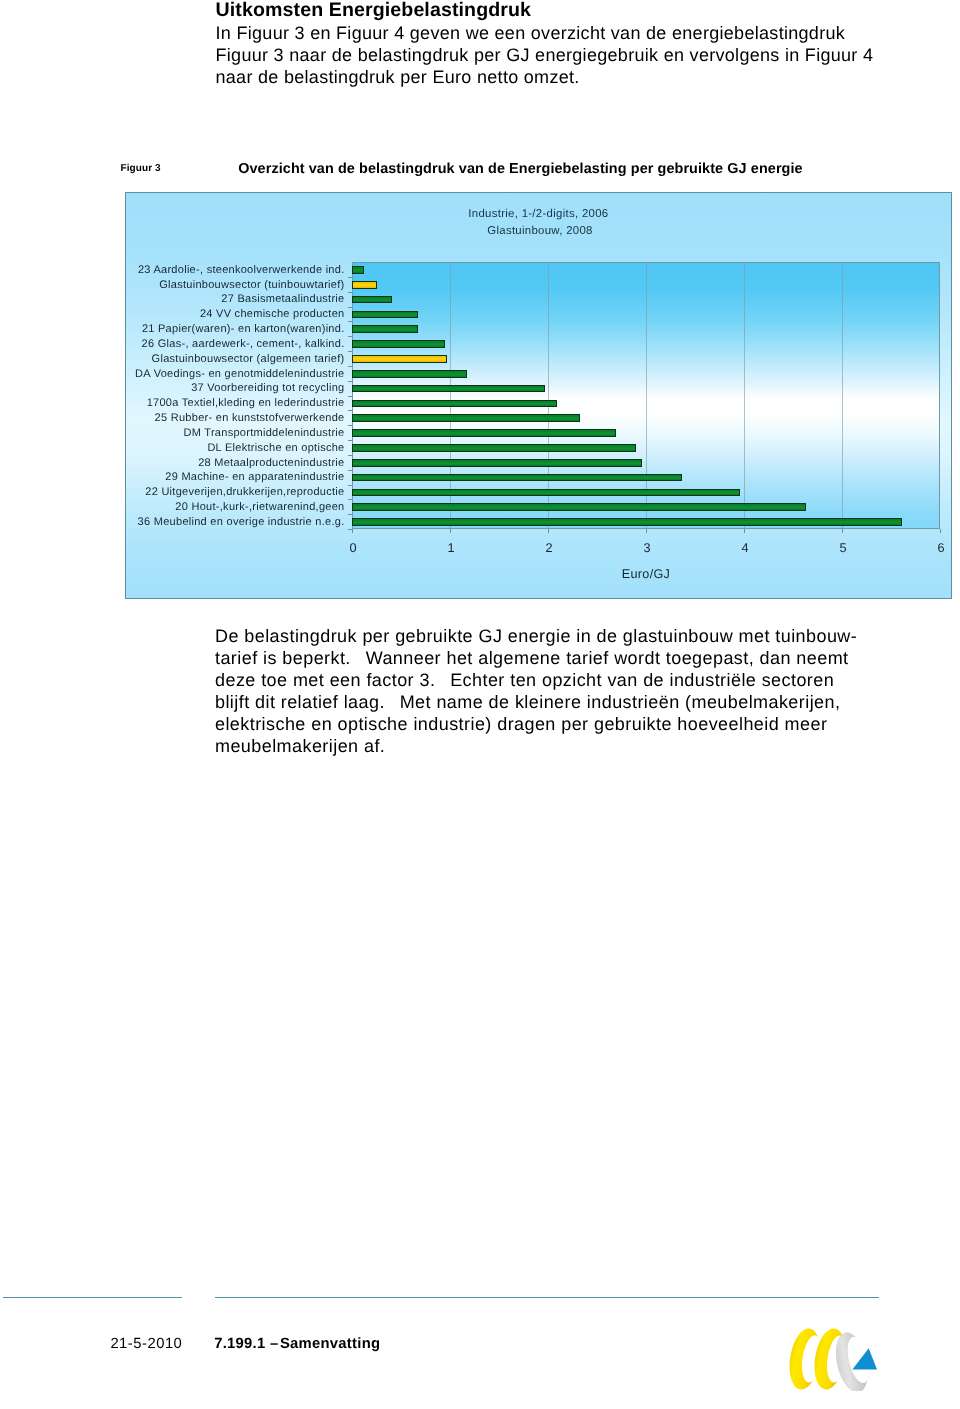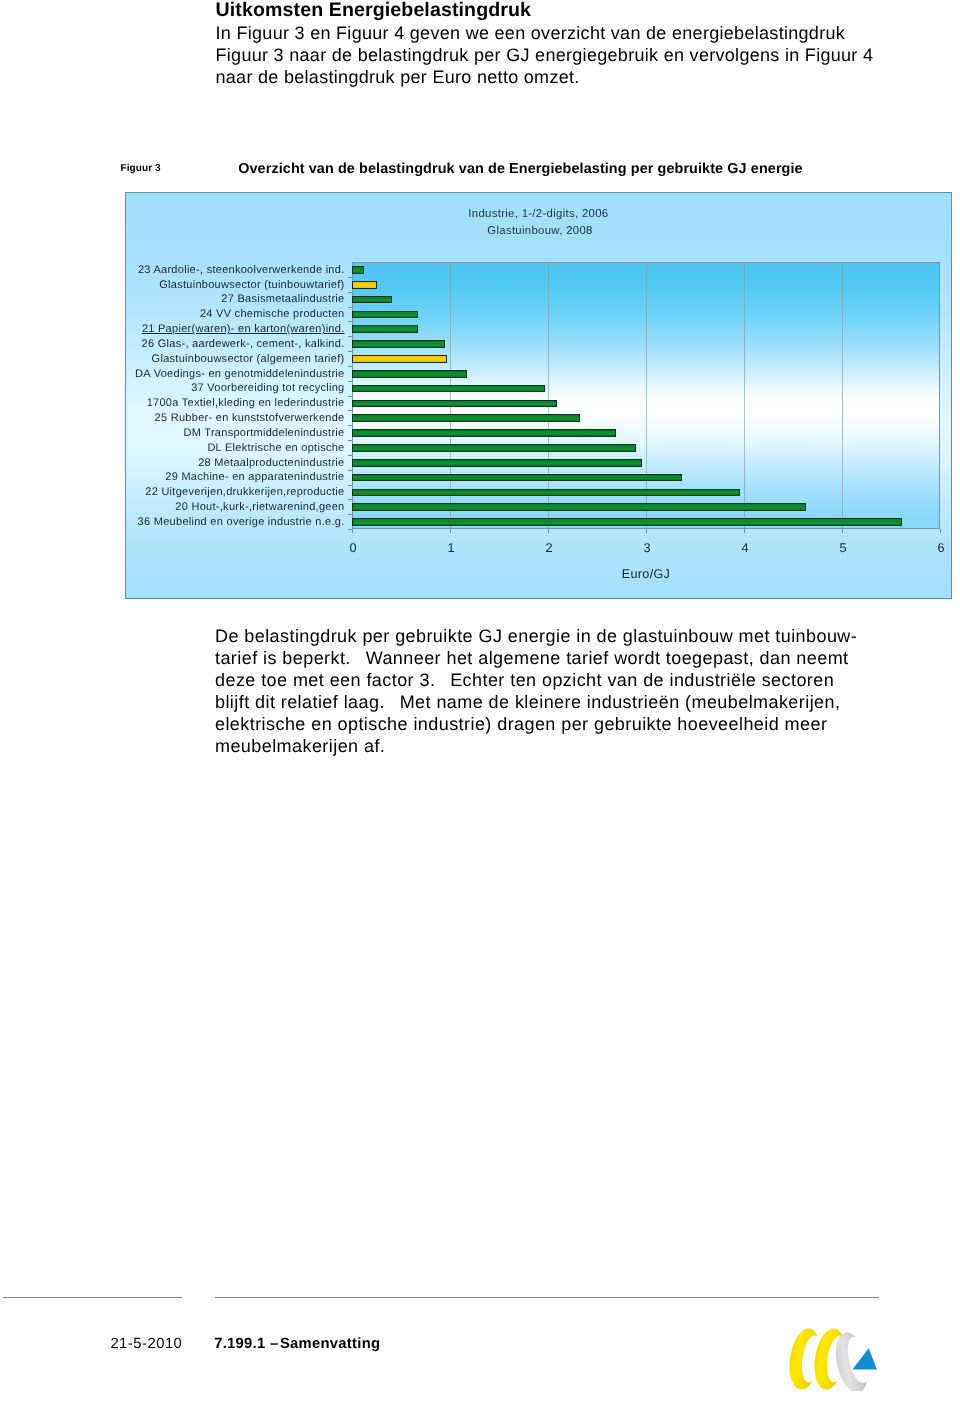--- a/index.html
+++ b/index.html
@@ -98,21 +98,21 @@
         <div class="bar ind" style="left: -1px; top: 255.283px; width: 550.3px; height: 7.6px;"></div>
       </div>
       <div class="cat-lab" style="right: 607.5px; top: 71.8167px;">23 Aardolie-, steenkoolverwerkende ind.</div>
       <div class="ytickmark" style="left: 223px; width: 4px; top: 85px;"></div>
       <div class="cat-lab" style="right: 607.5px; top: 86.65px;">Glastuinbouwsector (tuinbouwtarief)</div>
       <div class="ytickmark" style="left: 223px; width: 4px; top: 100px;"></div>
       <div class="cat-lab" style="right: 607.5px; top: 101.483px;">27 Basismetaalindustrie</div>
       <div class="ytickmark" style="left: 223px; width: 4px; top: 115px;"></div>
       <div class="cat-lab" style="right: 607.5px; top: 116.317px;">24 VV chemische producten</div>
       <div class="ytickmark" style="left: 223px; width: 4px; top: 129px;"></div>
-      <div class="cat-lab" style="right: 607.5px; top: 131.15px; text-decoration: underline;">21 Papier(waren)- en karton(waren)ind.</div>
+      <div class="cat-lab" style="right: 607.5px; top: 131.15px;">21 Papier(waren)- en karton(waren)ind.</div>
       <div class="ytickmark" style="left: 223px; width: 4px; top: 144px;"></div>
       <div class="cat-lab" style="right: 607.5px; top: 145.983px;">26 Glas-, aardewerk-, cement-, kalkind.</div>
       <div class="ytickmark" style="left: 223px; width: 4px; top: 159px;"></div>
       <div class="cat-lab" style="right: 607.5px; top: 160.817px;">Glastuinbouwsector (algemeen tarief)</div>
       <div class="ytickmark" style="left: 223px; width: 4px; top: 174px;"></div>
       <div class="cat-lab" style="right: 607.5px; top: 175.65px;">DA Voedings- en genotmiddelenindustrie</div>
       <div class="ytickmark" style="left: 223px; width: 4px; top: 189px;"></div>
       <div class="cat-lab" style="right: 607.5px; top: 190.483px;">37 Voorbereiding tot recycling</div>
       <div class="ytickmark" style="left: 223px; width: 4px; top: 204px;"></div>
       <div class="cat-lab" style="right: 607.5px; top: 205.317px;">1700a Textiel,kleding en lederindustrie</div>

